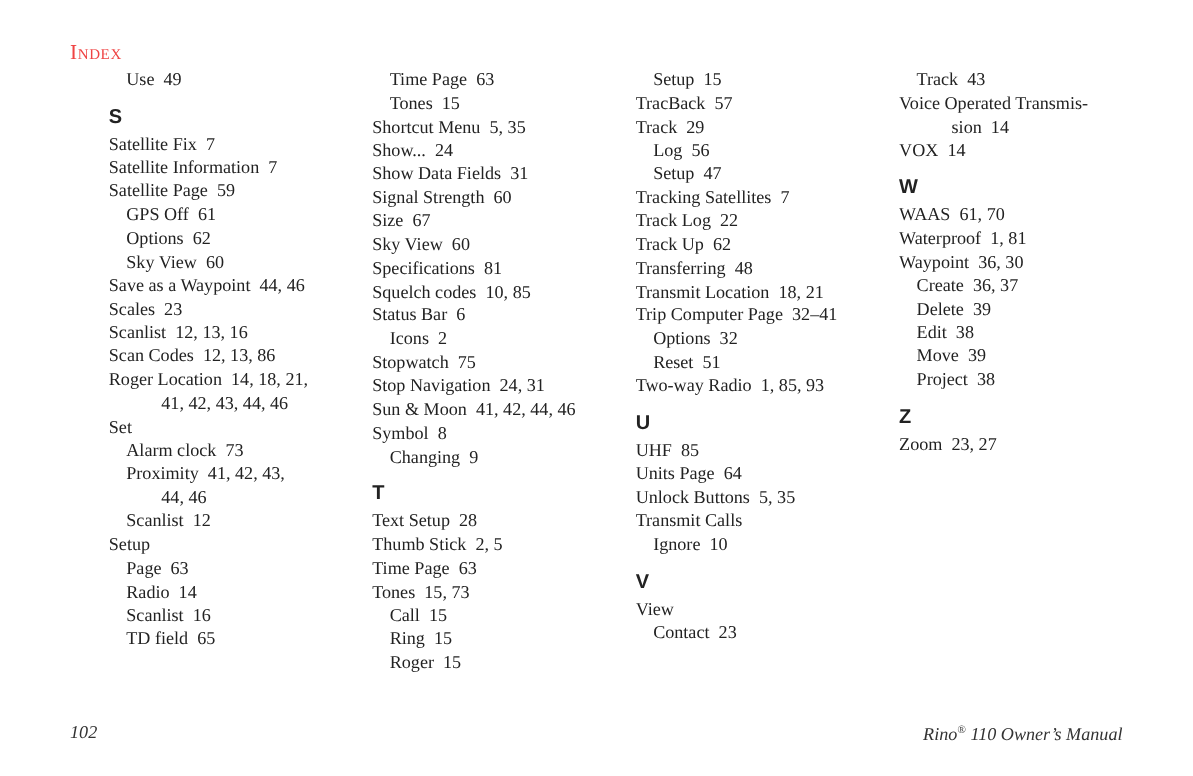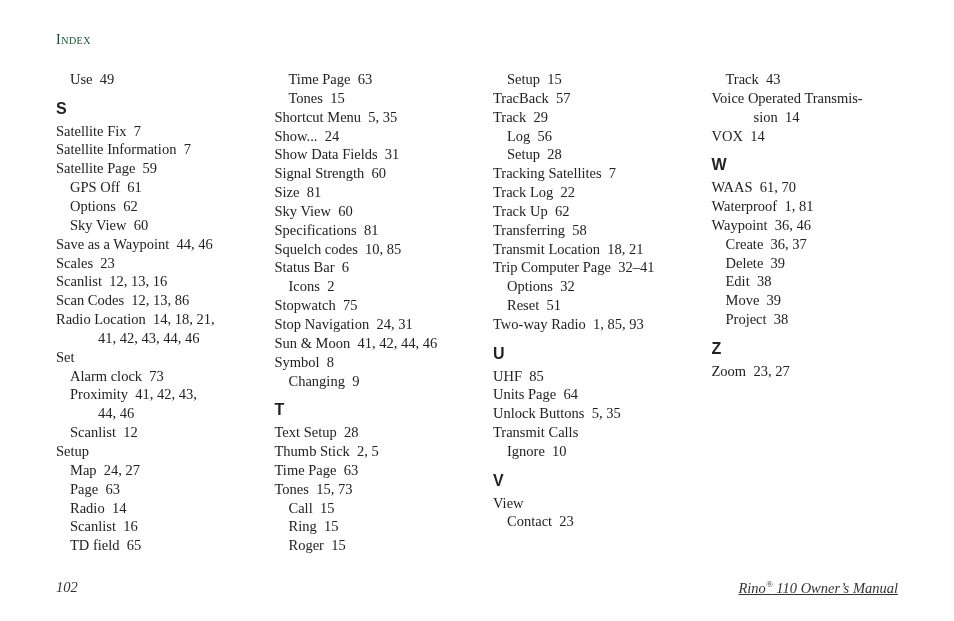--- a/index.html
+++ b/index.html
@@ -13,31 +13,32 @@
     position: relative;
   }
   .page {
     width: 100%;
     height: 100%;
     padding: 32px 56px 0 56px;
     position: relative;
   }
   .running-head {
     font-variant: small-caps;
-    font-size: 14px;
+    font-size: 17px;
     letter-spacing: 0.5px;
-    color: #14532d;
-    margin-bottom: 22px;
+    color: #ef4444;
+    margin-bottom: 3px;
   }
   .columns {
     display: flex;
     gap: 32px;
     font-size: 14.5px;
     line-height: 1.30;
     color: #222;
+    margin-left: 31px;
   }
   .col { flex: 1 1 0; min-width: 0; }
   .entry { white-space: pre; }
   .lvl0 { padding-left: 0; }
   .lvl1 { padding-left: 14px; }
   .lvl2 { padding-left: 42px; }
   .letter {
     font-family: Arial, Helvetica, sans-serif;
     font-weight: bold;
     font-size: 16px;
@@ -48,21 +49,21 @@
     position: absolute;
     left: 56px;
     right: 56px;
     bottom: 24px;
     display: flex;
     justify-content: space-between;
     font-style: italic;
     font-size: 14.5px;
     color: #333;
   }
-  .footer .right { text-align: right; text-decoration: underline; }
+  .footer .right { text-align: right; }
   .footer .right sup { font-style: italic; font-size: 9px; }
 </style>
 </head>
 <body>
 
 <div class="page">
   <div class="running-head">Index</div>
 
   <div class="columns">
     <div class="col" id="col-0">
@@ -71,42 +72,41 @@
         <div class="entry lvl0">Satellite Fix  7</div>
         <div class="entry lvl0">Satellite Information  7</div>
         <div class="entry lvl0">Satellite Page  59</div>
         <div class="entry lvl1">GPS Off  61</div>
         <div class="entry lvl1">Options  62</div>
         <div class="entry lvl1">Sky View  60</div>
         <div class="entry lvl0">Save as a Waypoint  44, 46</div>
         <div class="entry lvl0">Scales  23</div>
         <div class="entry lvl0">Scanlist  12, 13, 16</div>
         <div class="entry lvl0">Scan Codes  12, 13, 86</div>
-        <div class="entry lvl0">Radio Location  14, 18, 21,</div>
+        <div class="entry lvl0">Roger Location  14, 18, 21,</div>
         <div class="entry lvl2">41, 42, 43, 44, 46</div>
         <div class="entry lvl0">Set</div>
         <div class="entry lvl1">Alarm clock  73</div>
         <div class="entry lvl1">Proximity  41, 42, 43,</div>
         <div class="entry lvl2">44, 46</div>
         <div class="entry lvl1">Scanlist  12</div>
         <div class="entry lvl0">Setup</div>
-        <div class="entry lvl1">Map  24, 27</div>
         <div class="entry lvl1">Page  63</div>
         <div class="entry lvl1">Radio  14</div>
         <div class="entry lvl1">Scanlist  16</div>
         <div class="entry lvl1">TD field  65</div>
       </div>
     <div class="col" id="col-1">
         <div class="entry lvl1">Time Page  63</div>
         <div class="entry lvl1">Tones  15</div>
         <div class="entry lvl0">Shortcut Menu  5, 35</div>
         <div class="entry lvl0">Show...  24</div>
         <div class="entry lvl0">Show Data Fields  31</div>
         <div class="entry lvl0">Signal Strength  60</div>
-        <div class="entry lvl0">Size  81</div>
+        <div class="entry lvl0">Size  67</div>
         <div class="entry lvl0">Sky View  60</div>
         <div class="entry lvl0">Specifications  81</div>
         <div class="entry lvl0">Squelch codes  10, 85</div>
         <div class="entry lvl0">Status Bar  6</div>
         <div class="entry lvl1">Icons  2</div>
         <div class="entry lvl0">Stopwatch  75</div>
         <div class="entry lvl0">Stop Navigation  24, 31</div>
         <div class="entry lvl0">Sun &amp; Moon  41, 42, 44, 46</div>
         <div class="entry lvl0">Symbol  8</div>
         <div class="entry lvl1">Changing  9</div>
@@ -117,25 +117,25 @@
         <div class="entry lvl0">Tones  15, 73</div>
         <div class="entry lvl1">Call  15</div>
         <div class="entry lvl1">Ring  15</div>
         <div class="entry lvl1">Roger  15</div>
       </div>
     <div class="col" id="col-2">
         <div class="entry lvl1">Setup  15</div>
         <div class="entry lvl0">TracBack  57</div>
         <div class="entry lvl0">Track  29</div>
         <div class="entry lvl1">Log  56</div>
-        <div class="entry lvl1">Setup  28</div>
+        <div class="entry lvl1">Setup  47</div>
         <div class="entry lvl0">Tracking Satellites  7</div>
         <div class="entry lvl0">Track Log  22</div>
         <div class="entry lvl0">Track Up  62</div>
-        <div class="entry lvl0">Transferring  58</div>
+        <div class="entry lvl0">Transferring  48</div>
         <div class="entry lvl0">Transmit Location  18, 21</div>
         <div class="entry lvl0">Trip Computer Page  32–41</div>
         <div class="entry lvl1">Options  32</div>
         <div class="entry lvl1">Reset  51</div>
         <div class="entry lvl0">Two-way Radio  1, 85, 93</div>
         <div class="letter">U</div>
         <div class="entry lvl0">UHF  85</div>
         <div class="entry lvl0">Units Page  64</div>
         <div class="entry lvl0">Unlock Buttons  5, 35</div>
         <div class="entry lvl0">Transmit Calls</div>
@@ -145,21 +145,21 @@
         <div class="entry lvl1">Contact  23</div>
       </div>
     <div class="col" id="col-3">
         <div class="entry lvl1">Track  43</div>
         <div class="entry lvl0">Voice Operated Transmis-</div>
         <div class="entry lvl2">sion  14</div>
         <div class="entry lvl0">VOX  14</div>
         <div class="letter">W</div>
         <div class="entry lvl0">WAAS  61, 70</div>
         <div class="entry lvl0">Waterproof  1, 81</div>
-        <div class="entry lvl0">Waypoint  36, 46</div>
+        <div class="entry lvl0">Waypoint  36, 30</div>
         <div class="entry lvl1">Create  36, 37</div>
         <div class="entry lvl1">Delete  39</div>
         <div class="entry lvl1">Edit  38</div>
         <div class="entry lvl1">Move  39</div>
         <div class="entry lvl1">Project  38</div>
         <div class="letter">Z</div>
         <div class="entry lvl0">Zoom  23, 27</div>
       </div>
   </div>
 

